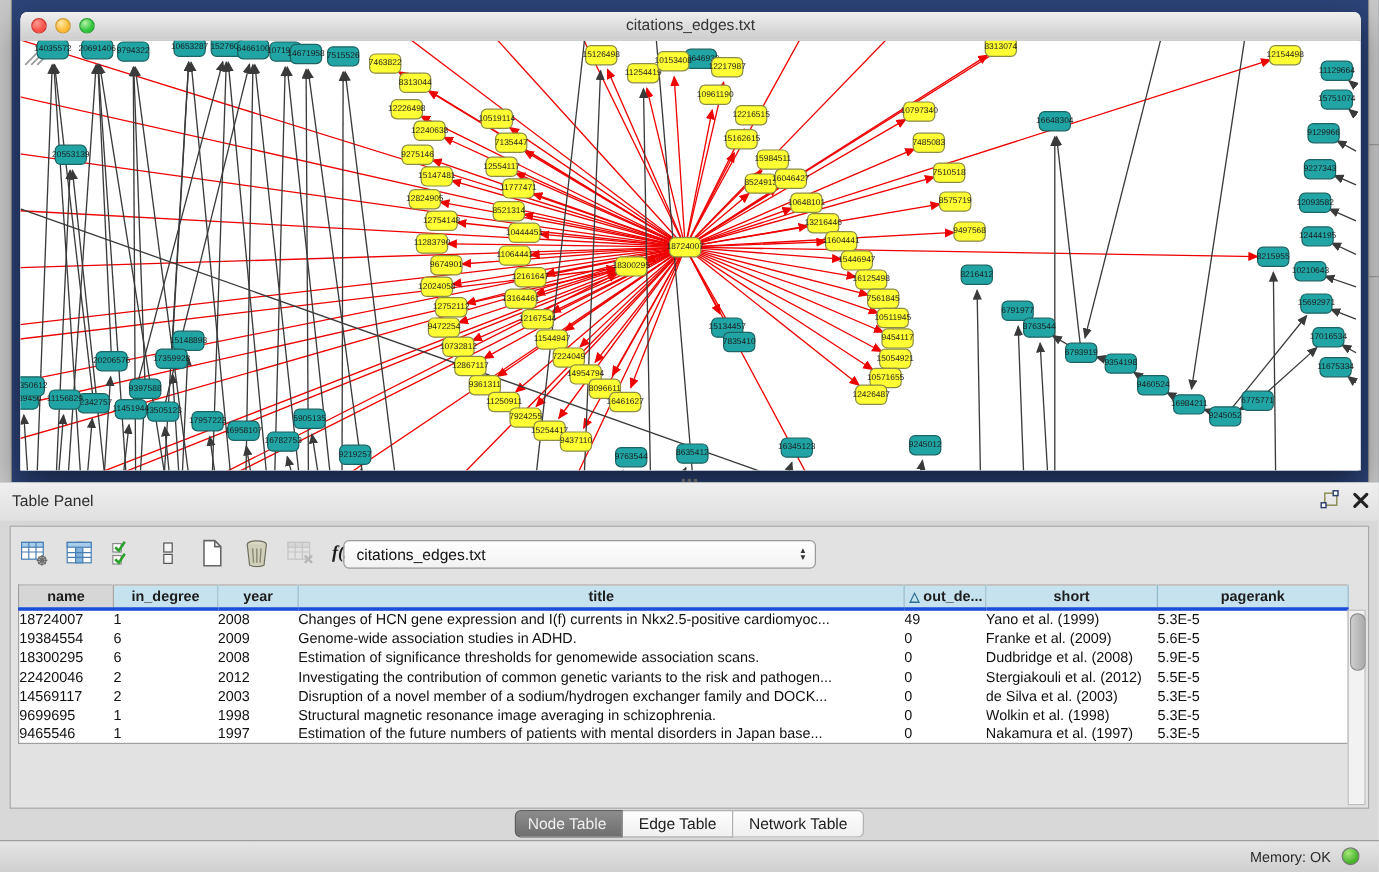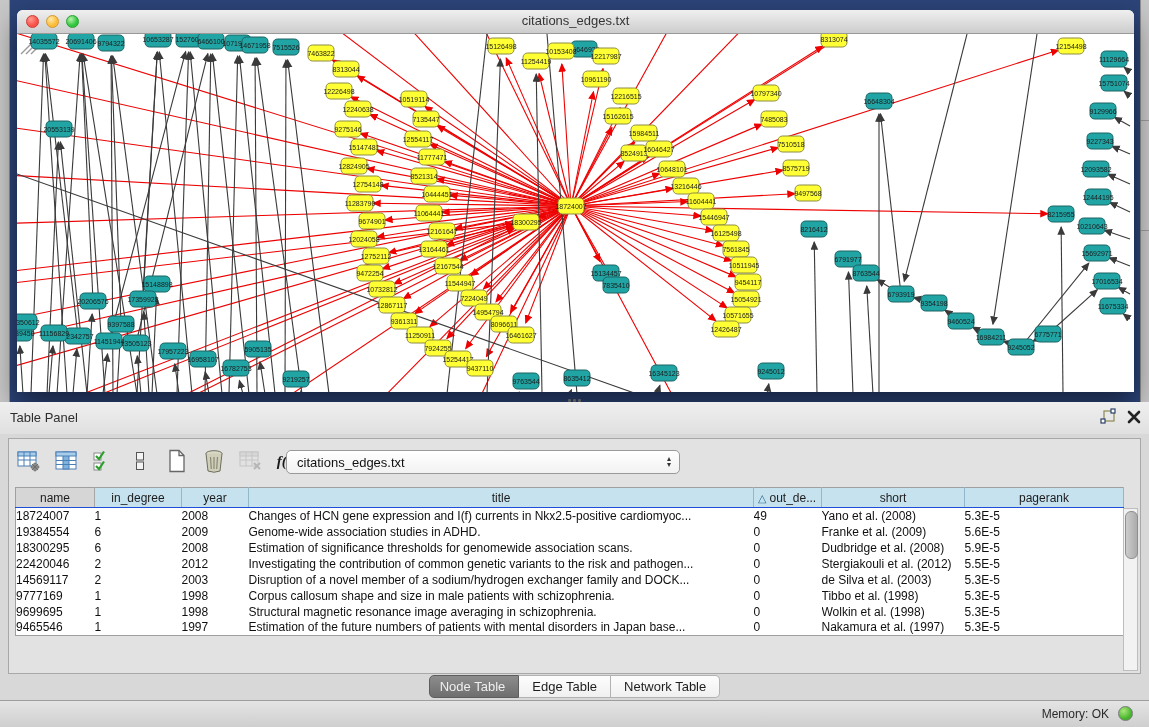--- a/index.html
+++ b/index.html
@@ -78,22 +78,22 @@
     border:1px solid #9a9a9a;border-radius:5px;cursor:pointer;
     display:flex;align-items:center;
   }
   .selector .val{flex:1;padding-left:10px;font-size:13px;color:#111;}
   .selector .arrows{width:20px;display:flex;flex-direction:column;align-items:center;line-height:6px;font-size:8px;color:#333;}
 
   .tbl-wrap{position:absolute;left:6px;top:48px;}
   table.node-table{border-collapse:collapse;table-layout:fixed;background:#fff;border:1px solid #9f9f9f;}
   table.node-table th{
     height:20px;box-sizing:border-box;background:#c6e2ef;
-    border-right:1px solid #93b8c9;border-bottom:1px solid #1d4ed8;
-    font-size:12px;font-weight:normal;color:#1c1c1c;text-align:center;
+    border-right:1px solid #93b8c9;border-bottom:3px solid #1d4ed8;
+    font-size:12px;font-weight:bold;color:#1c1c1c;text-align:center;
     overflow:hidden;white-space:nowrap;cursor:pointer;
   }
   table.node-table th.key-name{background:#d6d6d6;border-right:1px solid #a7a7a7;}
   table.node-table th.key-out_degree{text-align:left;padding-left:4px;}
   table.node-table th .tri{color:#2c6f92;font-size:11px;margin-right:3px;}
   table.node-table td{
     height:16px;box-sizing:border-box;font-size:12px;color:#101010;
     white-space:nowrap;overflow:hidden;padding:0;
   }
   td.key-name{padding-left:6px;}
@@ -567,21 +567,21 @@
             <th class="key-pagerank">pagerank</th>
           </tr>
         </thead>
       <tbody id="bodyRows">
           <tr>
             <td class="key-name">18724007</td>
             <td class="key-in_degree">1</td>
             <td class="key-year">2008</td>
             <td class="key-title">Changes of HCN gene expression and I(f) currents in Nkx2.5-positive cardiomyoc...</td>
             <td class="key-out_degree">49</td>
-            <td class="key-short">Yano et al. (2008)</td>
+            <td class="key-short">Yano et al. (1999)</td>
             <td class="key-pagerank">5.3E-5</td>
           </tr>
           <tr>
             <td class="key-name">19384554</td>
             <td class="key-in_degree">6</td>
             <td class="key-year">2009</td>
             <td class="key-title">Genome-wide association studies in ADHD.</td>
             <td class="key-out_degree">0</td>
             <td class="key-short">Franke et al. (2009)</td>
             <td class="key-pagerank">5.6E-5</td>
@@ -607,29 +607,20 @@
           <tr>
             <td class="key-name">14569117</td>
             <td class="key-in_degree">2</td>
             <td class="key-year">2003</td>
             <td class="key-title">Disruption of a novel member of a sodium/hydrogen exchanger family and DOCK...</td>
             <td class="key-out_degree">0</td>
             <td class="key-short">de Silva et al. (2003)</td>
             <td class="key-pagerank">5.3E-5</td>
           </tr>
           <tr>
-            <td class="key-name">9777169</td>
-            <td class="key-in_degree">1</td>
-            <td class="key-year">1998</td>
-            <td class="key-title">Corpus callosum shape and size in male patients with schizophrenia.</td>
-            <td class="key-out_degree">0</td>
-            <td class="key-short">Tibbo et al. (1998)</td>
-            <td class="key-pagerank">5.3E-5</td>
-          </tr>
-          <tr>
             <td class="key-name">9699695</td>
             <td class="key-in_degree">1</td>
             <td class="key-year">1998</td>
             <td class="key-title">Structural magnetic resonance image averaging in schizophrenia.</td>
             <td class="key-out_degree">0</td>
             <td class="key-short">Wolkin et al. (1998)</td>
             <td class="key-pagerank">5.3E-5</td>
           </tr>
           <tr>
             <td class="key-name">9465546</td>

